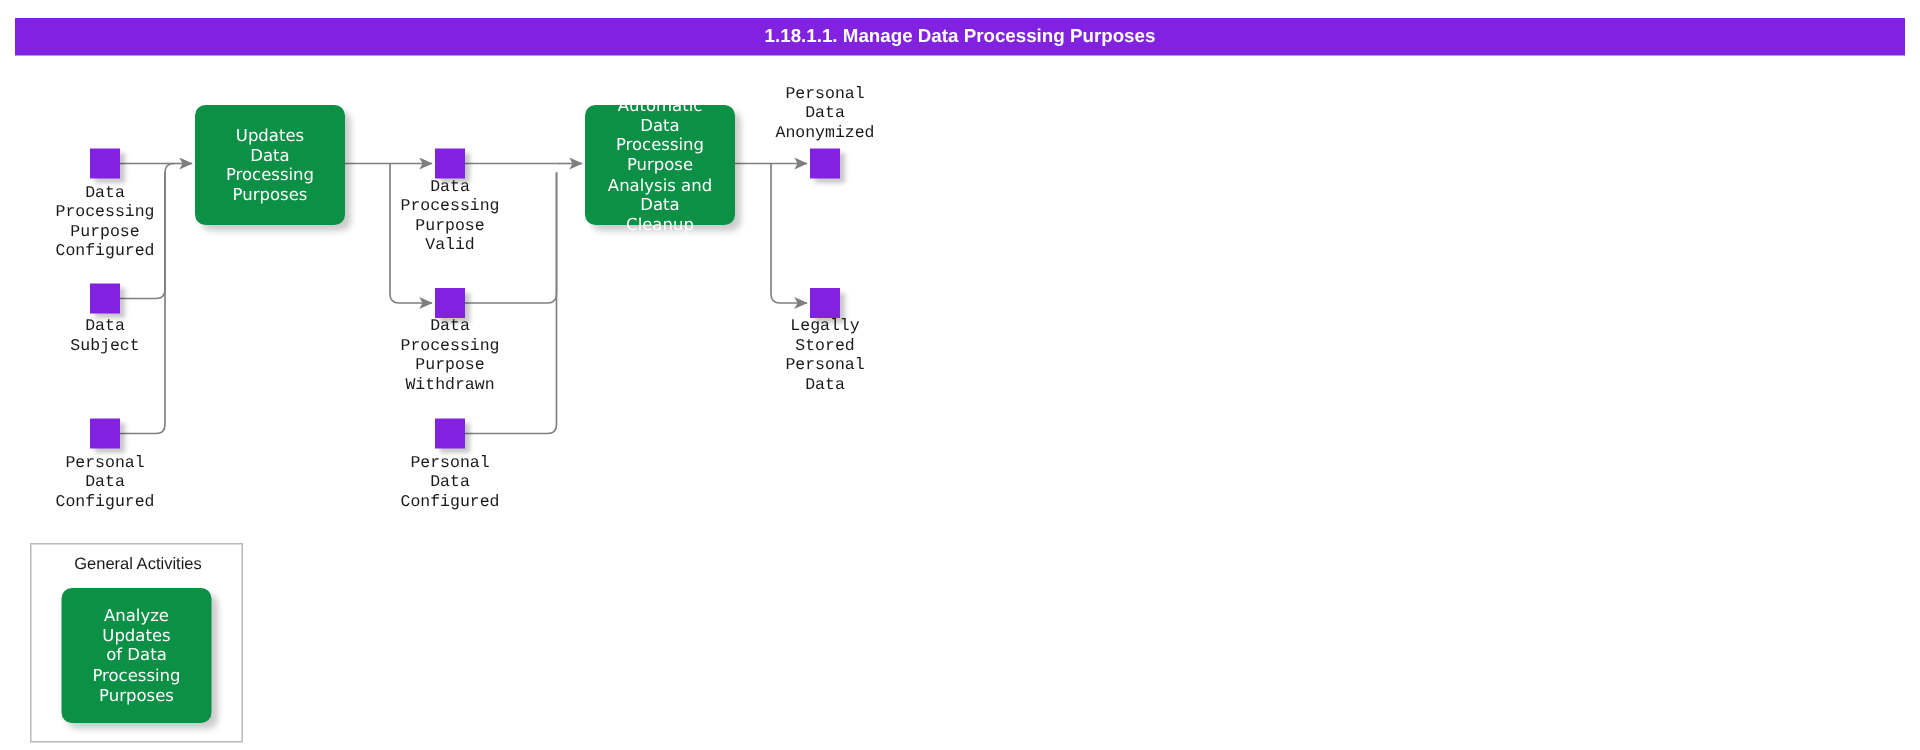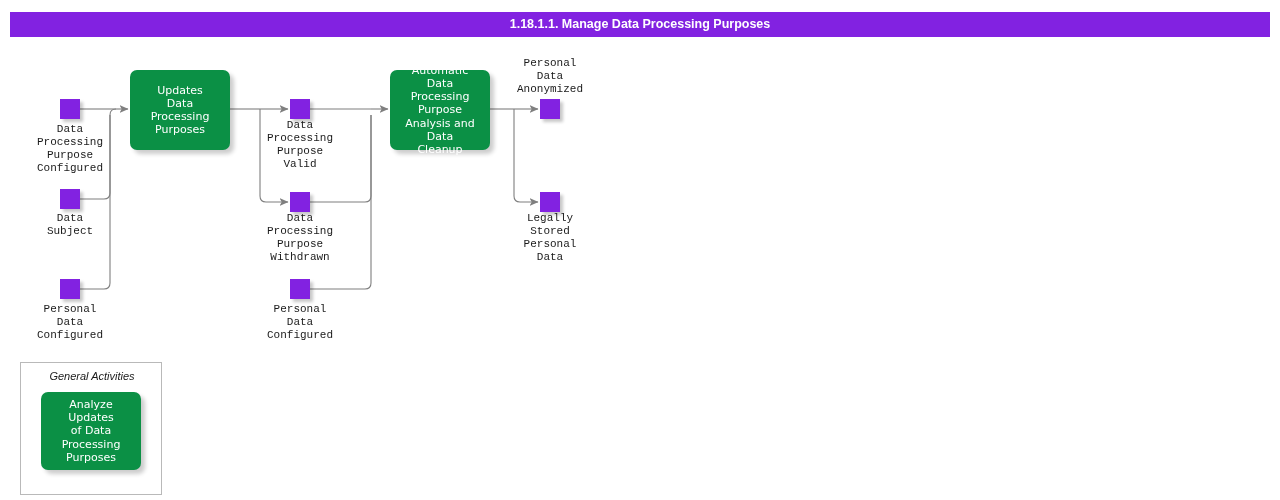--- a/index.html
+++ b/index.html
@@ -102,21 +102,20 @@
   }
   #general-activities-title {
     position: absolute;
     left: 0;
     top: 7px;
     width: 142px;
     text-align: center;
     font-family: "Liberation Sans", sans-serif;
     font-size: 11px;
     color: #1a1a1a;
-    font-style: italic;
   }
 </style>
 </head>
 <body>
 
 <div id="title-bar">1.18.1.1. Manage Data Processing Purposes</div>
 
 <div id="canvas">
 
   <svg id="wires" viewBox="0 0 1280 500" width="1280" height="500">
@@ -195,19 +194,19 @@
   <div class="event" style="left:540px; top:99px;"></div>
 
   <div class="event" style="left:540px; top:192px;"></div>
   <div class="event-label" style="left:490px; top:212px;">Legally
 Stored
 Personal
 Data</div>
 
   <div id="general-activities">
     <div id="general-activities-title">General Activities</div>
-    <div class="activity" style="left:20px; top:29px; width:100px; height:78px;">Analyze Updates
+    <div class="activity" style="left:20px; top:29px; width:100px; height:90px;">Analyze Updates
 of Data
 Processing
 Purposes</div>
   </div>
 
 </div>
 
 </body></html>

